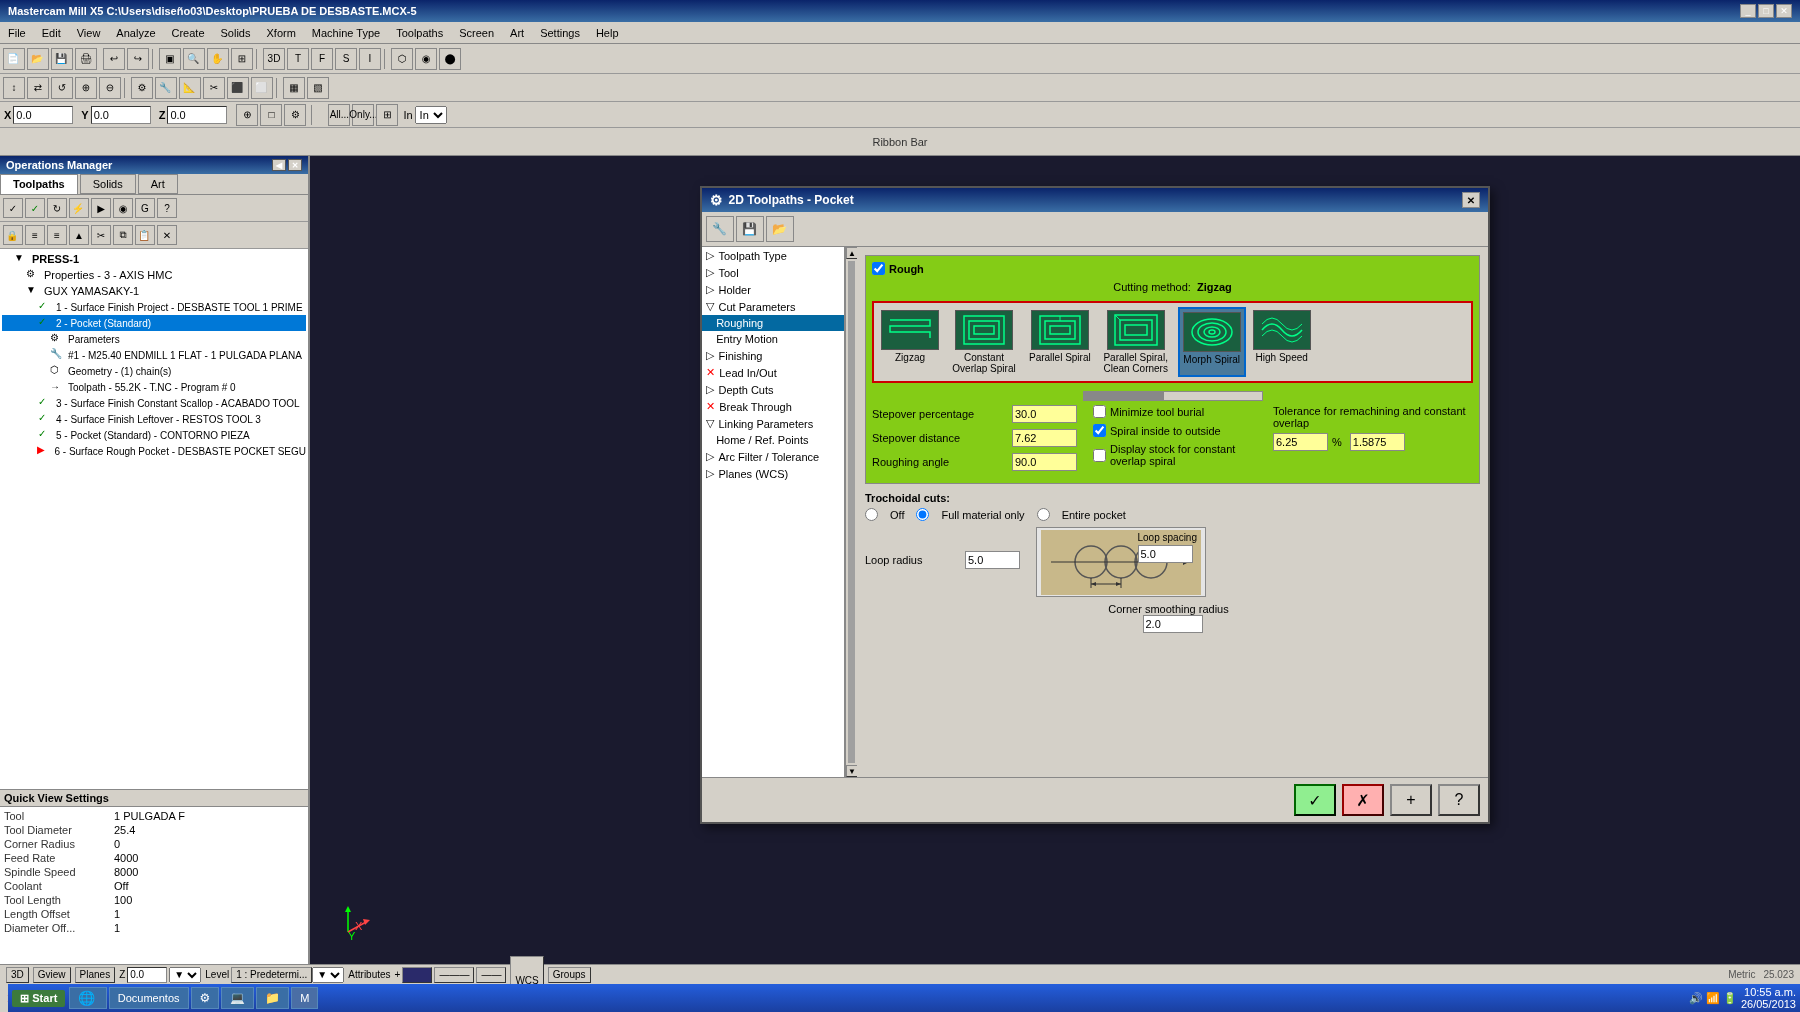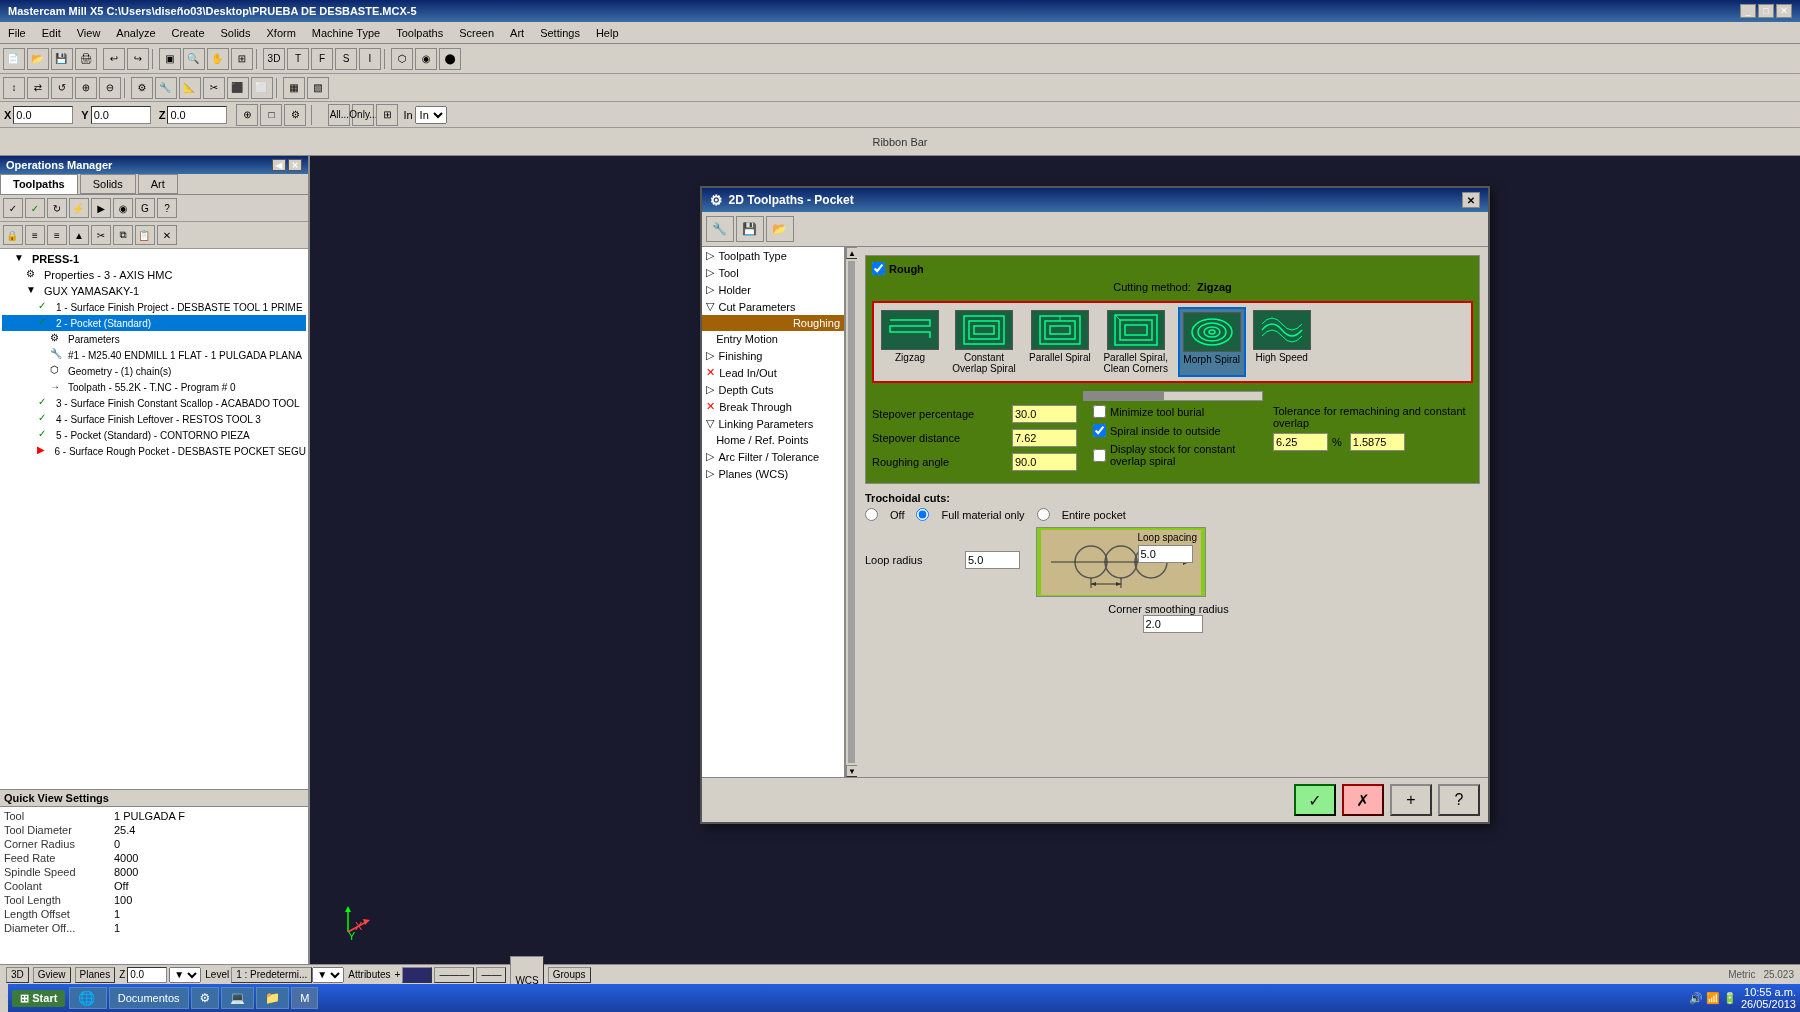--- a/index.html
+++ b/index.html
@@ -292,35 +292,35 @@
       border-right: 1px solid #888;
       overflow-y: auto;
     }
     .dialog-tree-item {
       padding: 2px 4px;
       font-size: 11px;
       cursor: pointer;
       display: flex;
       align-items: center;
     }
-    .dialog-tree-item.highlighted { background: #a16207; color: white; justify-content: flex-end; }
+    .dialog-tree-item.highlighted { background: #0369a1; color: white; }
 
     
     .dialog-content {
       flex: 1;
       padding: 8px;
       overflow-y: auto;
       background: #d4d0c8;
     }
 
     
     .rough-section {
       border: 1px solid #888;
       padding: 6px;
-      background: #4d7c0f;
+      background: #84cc16;
       margin-bottom: 0;
     }
     .rough-header {
       display: flex;
       align-items: center;
       margin-bottom: 6px;
     }
     .cutting-method-row {
       display: flex;
       align-items: center;
@@ -387,21 +387,21 @@
     
     .troch-section {
       margin-top: 8px;
     }
     .troch-title { font-size: 11px; font-weight: bold; margin-bottom: 4px; }
     .radio-row { display: flex; align-items: center; gap: 12px; margin-bottom: 6px; }
     .radio-label { font-size: 11px; }
     .troch-diagram {
       width: 170px;
       height: 70px;
-      background: #84cc16;
+      background: #e5e5e5;
       border: 1px solid #888;
       position: relative;
       display: flex;
       align-items: center;
       justify-content: center;
     }
 
     .loop-row {
       display: flex;
       align-items: center;

